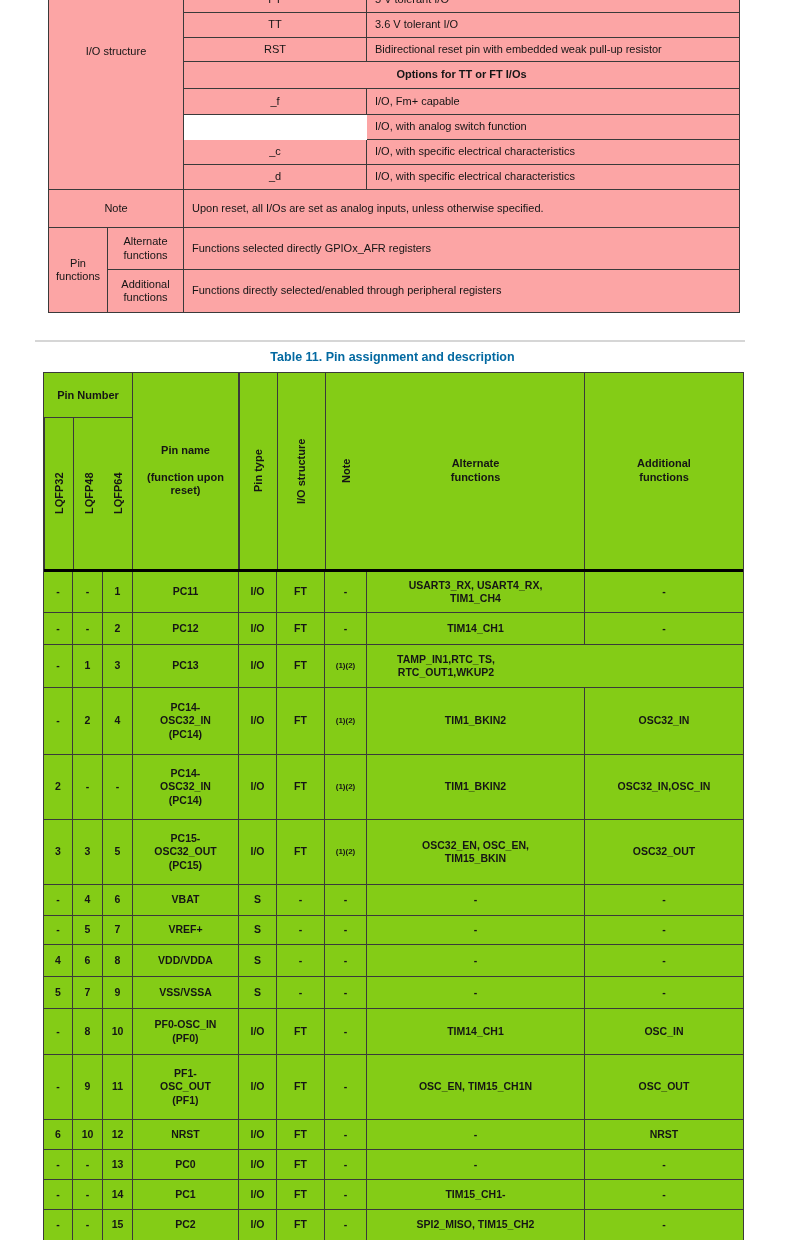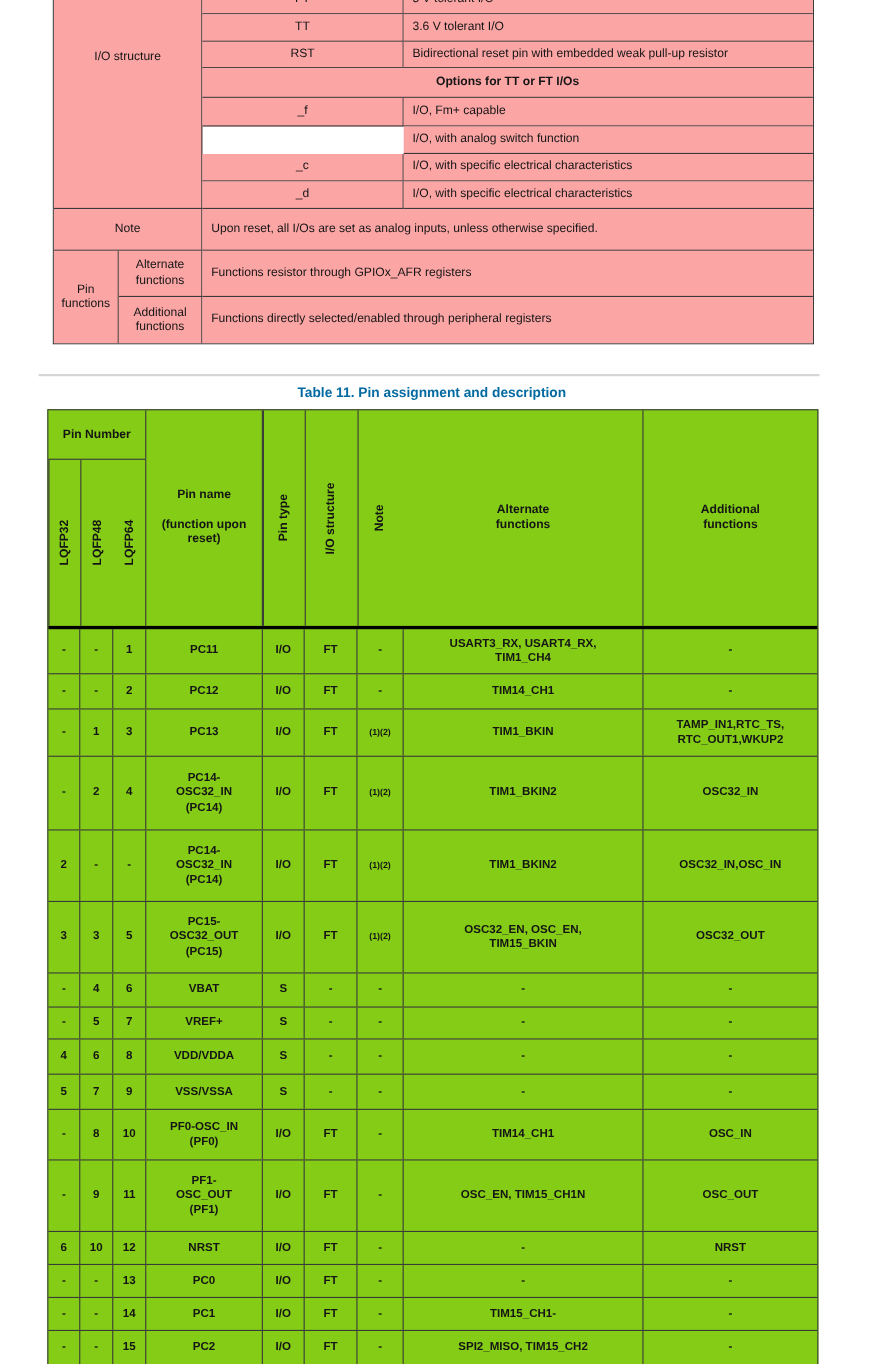--- a/index.html
+++ b/index.html
@@ -106,21 +106,21 @@
     <div class="lg-cell lg-desc no-br" style="left:318px;top:152px;width:372px;height:25px;">I/O, with specific electrical characteristics</div>
 
     <div class="lg-cell" style="left:135px;top:177px;width:183px;height:25px;">_d</div>
     <div class="lg-cell lg-desc no-br" style="left:318px;top:177px;width:372px;height:25px;">I/O, with specific electrical characteristics</div>
 
     <div class="lg-cell" style="left:0;top:202px;width:135px;height:38px;">Note</div>
     <div class="lg-cell lg-desc no-br" style="left:135px;top:202px;width:555px;height:38px;">Upon reset, all I/Os are set as analog inputs, unless otherwise specified.</div>
 
     <div class="lg-cell no-bb" style="left:0;top:240px;width:59px;height:84px;">Pin functions</div>
     <div class="lg-cell" style="left:59px;top:240px;width:76px;height:42px;">Alternate functions</div>
-    <div class="lg-cell lg-desc no-br" style="left:135px;top:240px;width:555px;height:42px;">Functions resistor through GPIOx_AFR registers</div>
+    <div class="lg-cell lg-desc no-br" style="left:135px;top:240px;width:555px;height:42px;">Functions selected directly GPIOx_AFR registers</div>
     <div class="lg-cell no-bb" style="left:59px;top:282px;width:76px;height:42px;">Additional functions</div>
     <div class="lg-cell lg-desc no-br no-bb" style="left:135px;top:282px;width:555px;height:42px;">Functions directly selected/enabled through peripheral registers</div>
   </section>
 
   <div class="sep"></div>
 
   <h2 class="t11-title">Table 11. Pin assignment and description</h2>
 
   <section class="pintable">
     <div class="pt-header">
@@ -173,21 +173,20 @@
   </div>
 
   <div class="prow" style="min-height: 43px;">
     <div class="c w32">-</div>
     <div class="c w48">1</div>
     <div class="c w64">3</div>
     <div class="c wname">PC13</div>
     <div class="c wtype">I/O</div>
     <div class="c wstruct">FT</div>
     <div class="c wnote sup">(1)(2)</div>
-    <div class="c walt">TIM1_BKIN</div>
     <div class="c wadd">TAMP_IN1,RTC_TS,
 RTC_OUT1,WKUP2</div>
   </div>
 
   <div class="prow" style="min-height: 67px;">
     <div class="c w32">-</div>
     <div class="c w48">2</div>
     <div class="c w64">4</div>
     <div class="c wname">PC14-
 OSC32_IN

